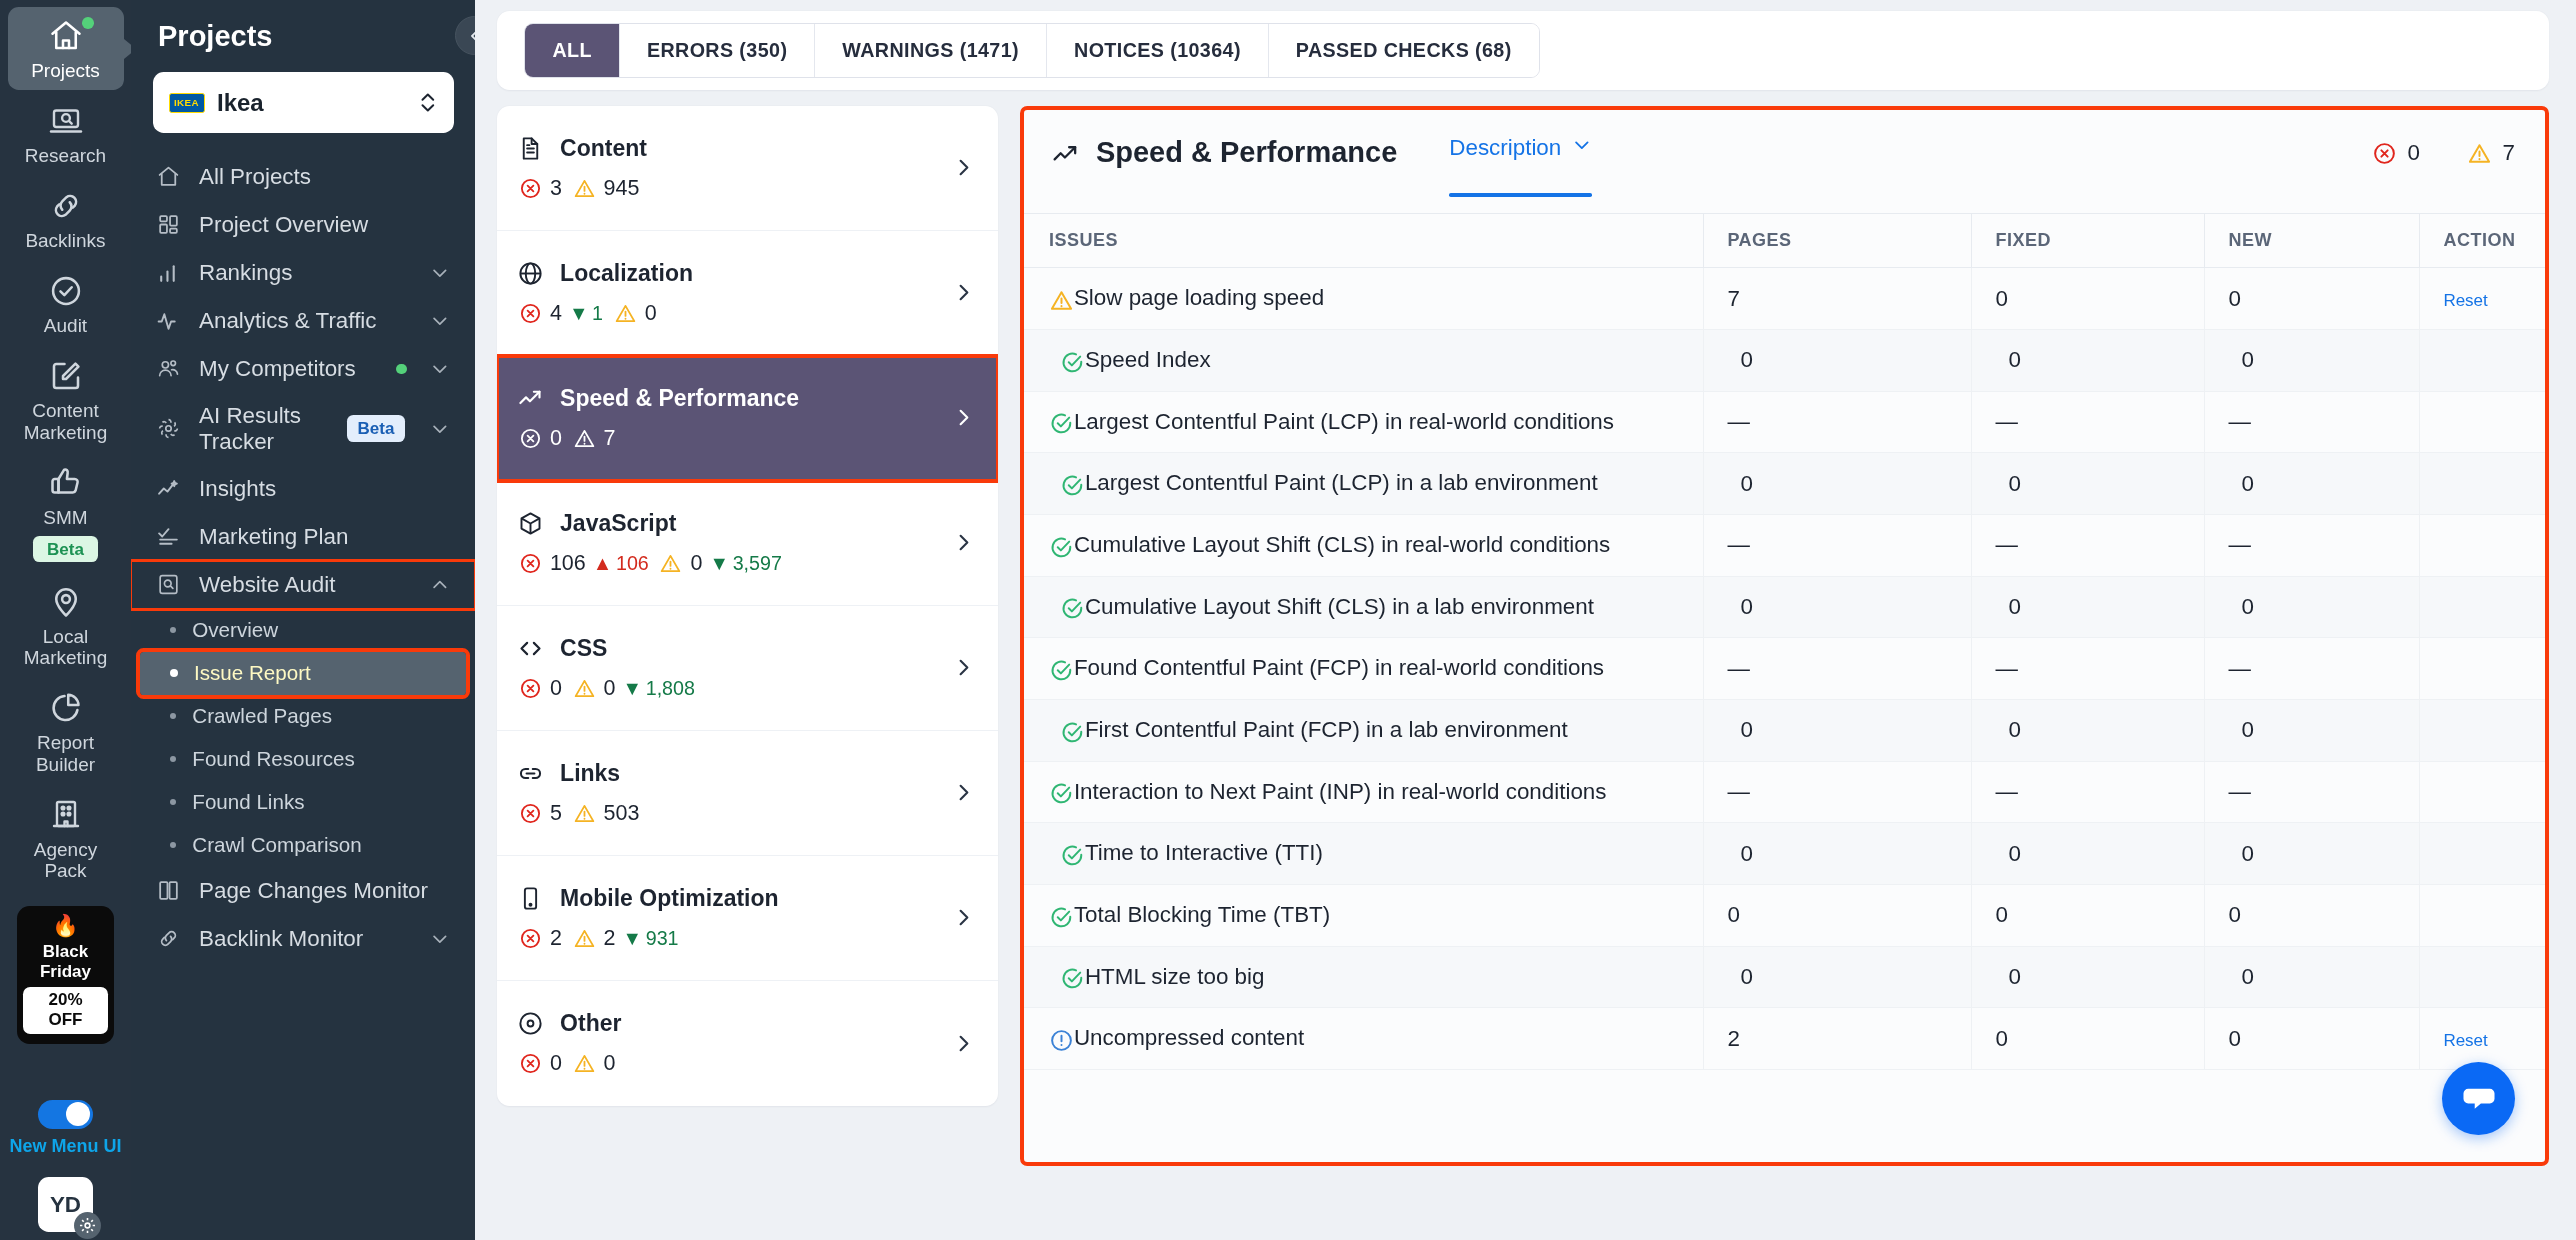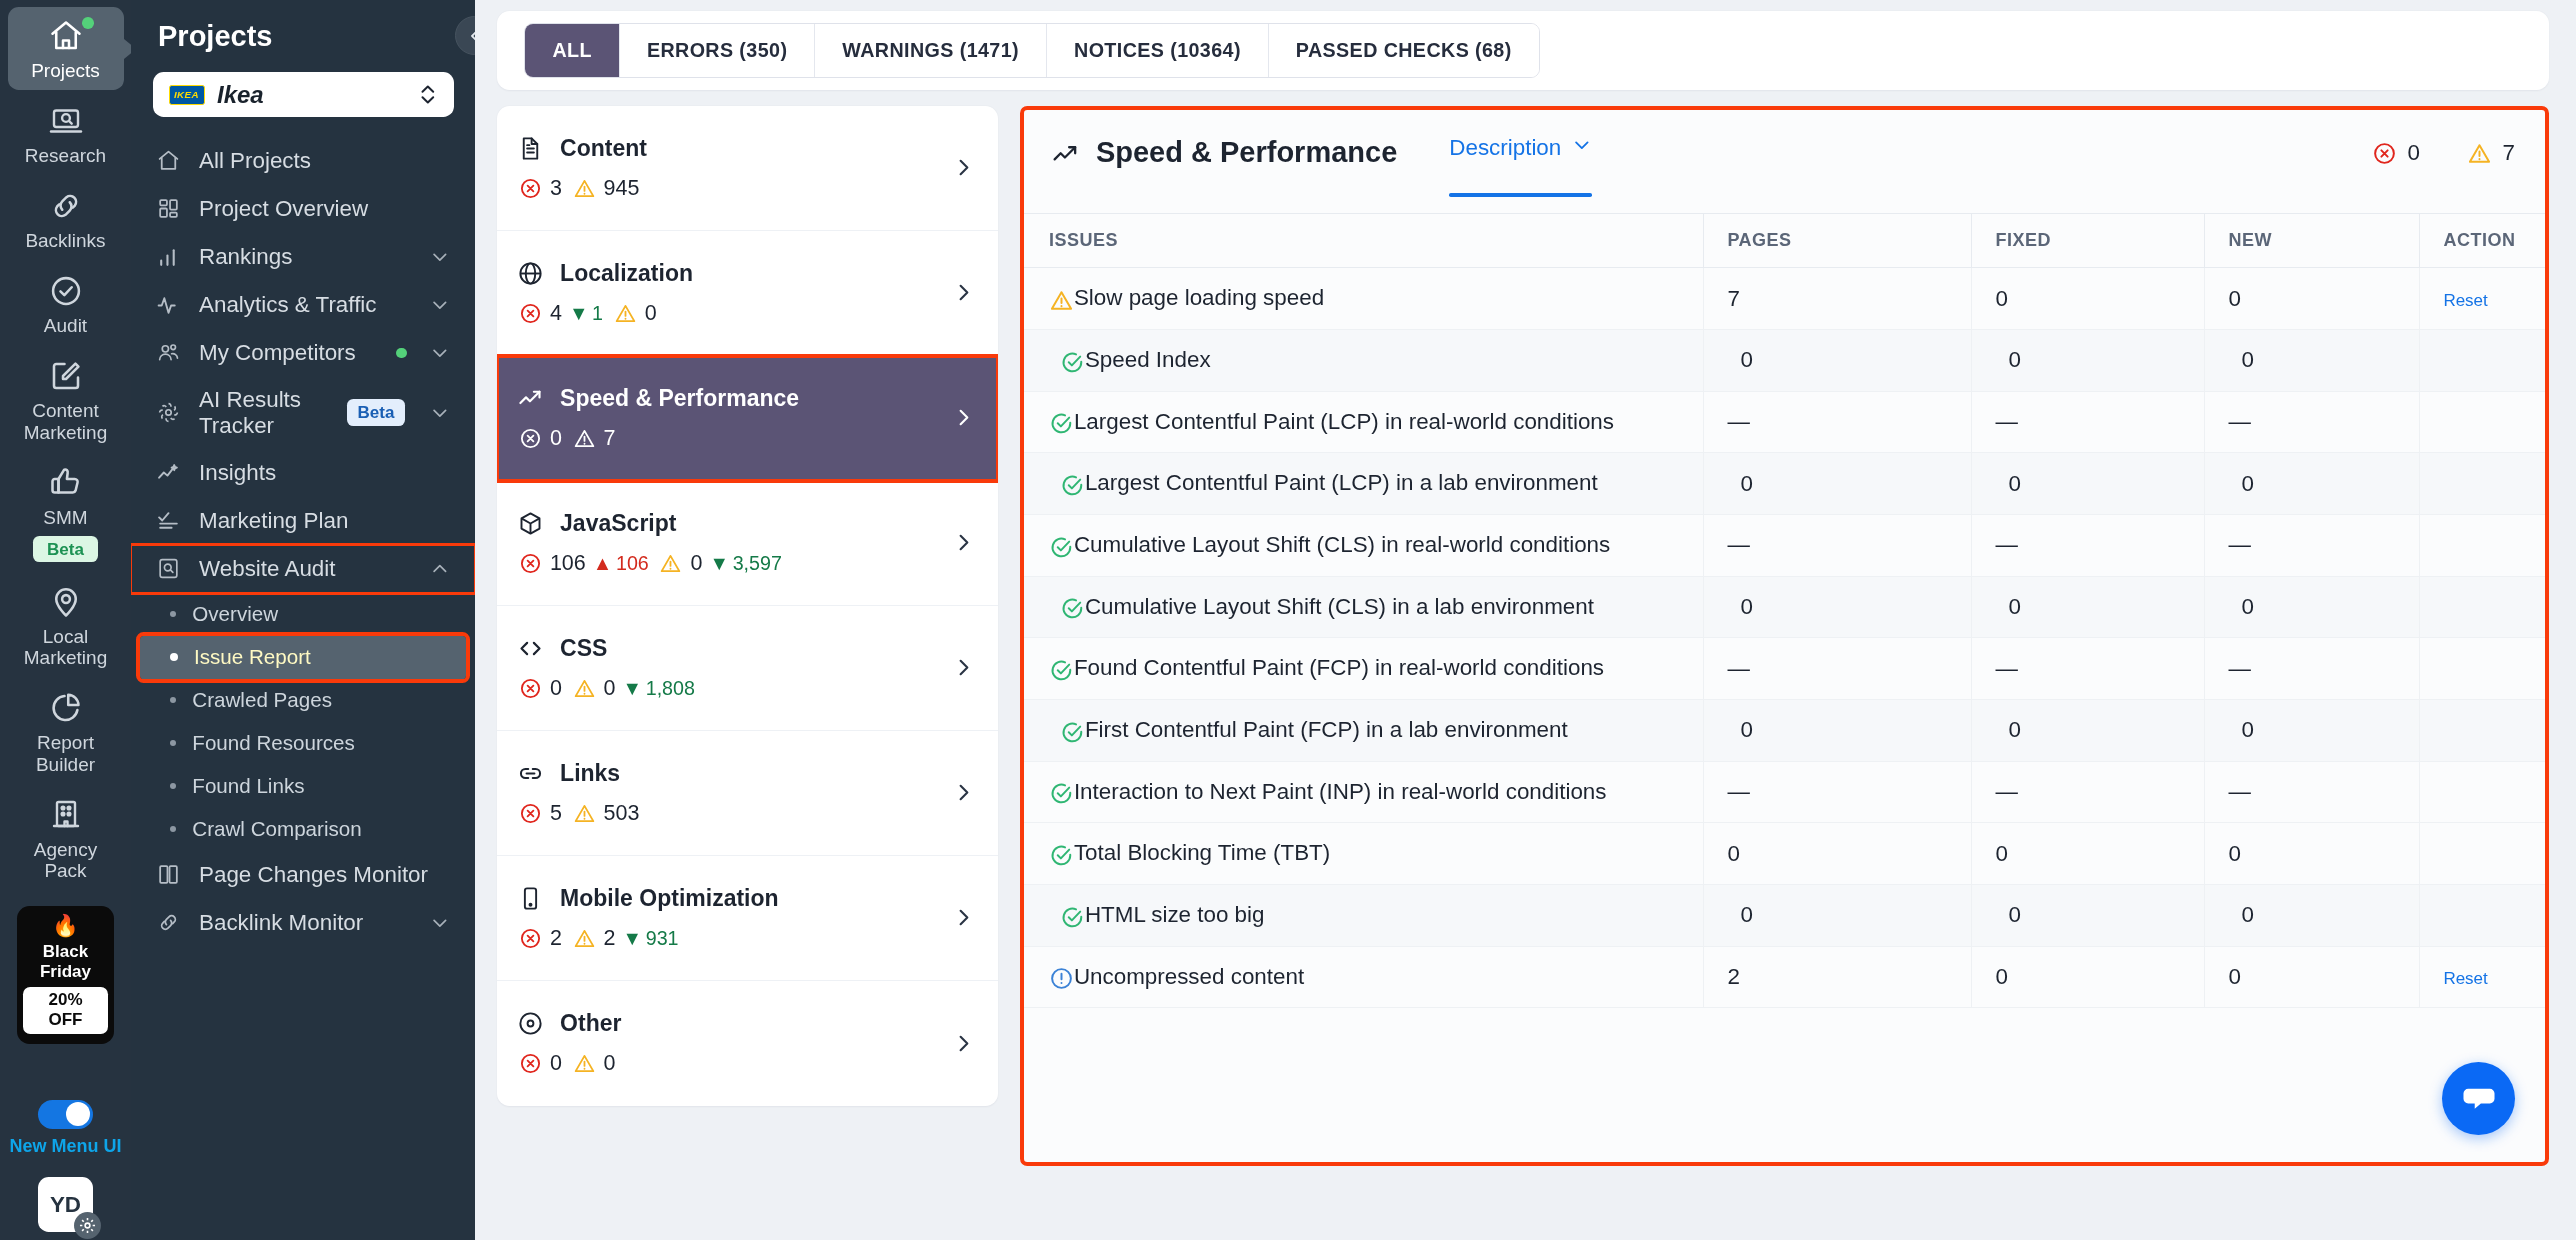--- a/index.html
+++ b/index.html
@@ -84,22 +84,22 @@
   .sb-head { padding: 19.7px 27px 3.6px; }
   .sb-title { font-size: 29px; font-weight: 700; color: #fff; }
   .sb-collapse {
     position: absolute; right: -19px; top: 16px; width: 39px; height: 39px;
     border-radius: 50%; background: #3a4754; border: 1.8px solid #46535f;
     display: flex; align-items: center; justify-content: center; cursor: pointer; z-index: 5;
   }
   .sb-collapse svg { width: 18px; height: 18px; }
   .proj-select {
     margin: 16px 21.5px 0; background: #fff; border-radius: 10.7px;
-    height: 45px; display: flex; align-items: center; gap: 12.5px;
-    padding: 0 16px; cursor: pointer; font-style: italic;
+    height: 61px; display: flex; align-items: center; gap: 12.5px;
+    padding: 0 16px; cursor: pointer;
   }
   .ikea-logo {
     width: 36px; height: 19.7px; border-radius: 2.7px; background: #0058a3;
     border: 1.8px solid #ffdb00; display: flex; align-items: center; justify-content: center;
     font-size: 9.8px; font-weight: 700; color: #ffdb00; letter-spacing: 0.4px;
     font-family: "Liberation Sans", sans-serif; flex: 0 0 auto;
   }
   .proj-name { font-size: 24px; font-weight: 600; color: #19222c; flex: 1; }
   .stepper { display: flex; flex-direction: column; gap: 2.7px; align-items: center; color: #19222c; }
   .nav { margin-top: 19.7px; }
@@ -1072,20 +1072,37 @@
                         </svg>
                       </span>
                       <span class="issue-txt">Interaction to Next Paint (INP) in real-world conditions</span>
                     </span>
                   </td>
                   <td class="t-pages">—</td>
                   <td class="t-fixed">—</td>
                   <td class="t-new">—</td>
                   <td class="t-action"></td>
                 </tr>
+                <tr class="alt">
+                  <td class="t-issue">
+                    <span class="issue-cell">
+                      <span class="issue-ic">
+                        <svg viewBox="0 0 24 24" fill="none" stroke="#2fb673" stroke-width="1.9" stroke-linecap="round" stroke-linejoin="round">
+                          <path d="M20.4 11.2V12a8.5 8.5 0 1 1-5-7.8"></path>
+                          <path d="M8.4 11.8l3 3 8-8.4"></path>
+                        </svg>
+                      </span>
+                      <span class="issue-txt">Time to Interactive (TTI)</span>
+                    </span>
+                  </td>
+                  <td class="t-pages">0</td>
+                  <td class="t-fixed">0</td>
+                  <td class="t-new">0</td>
+                  <td class="t-action"></td>
+                </tr>
                 <tr>
                   <td class="t-issue">
                     <span class="issue-cell">
                       <span class="issue-ic">
                         <svg viewBox="0 0 24 24" fill="none" stroke="#2fb673" stroke-width="1.9" stroke-linecap="round" stroke-linejoin="round">
                           <path d="M20.4 11.2V12a8.5 8.5 0 1 1-5-7.8"></path>
                           <path d="M8.4 11.8l3 3 8-8.4"></path>
                         </svg>
                       </span>
                       <span class="issue-txt">Total Blocking Time (TBT)</span>

